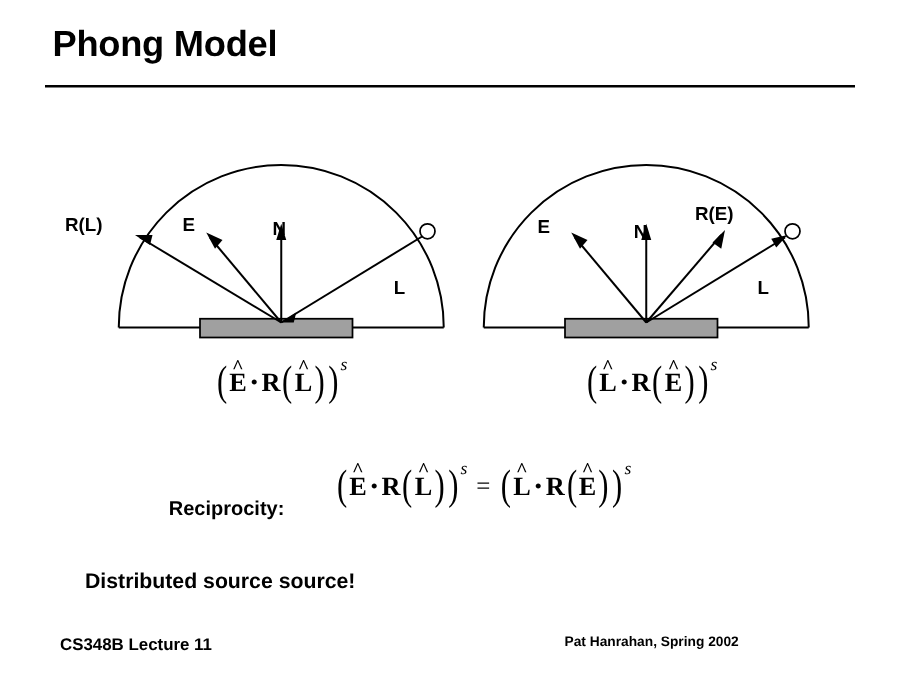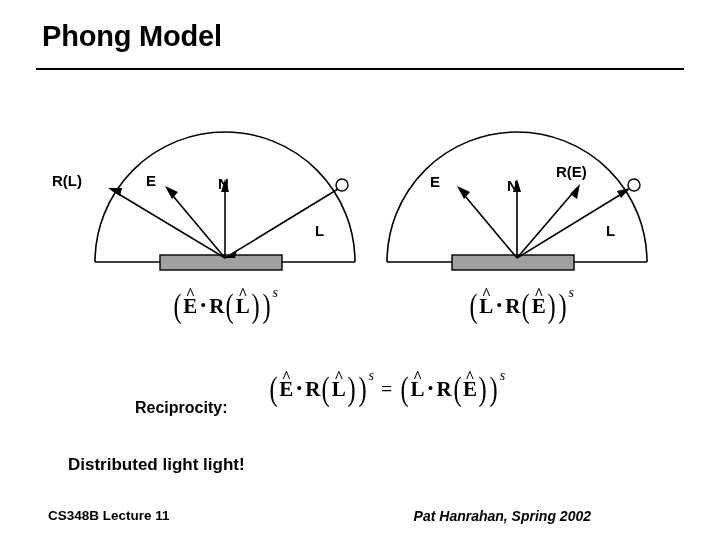--- a/index.html
+++ b/index.html
@@ -113,23 +113,22 @@
     position: absolute;
     left: 48px;
     top: 508px;
     font-size: 13.5px;
     font-weight: bold;
   }
   .footer-right {
     position: absolute;
     right: 33px;
     top: 508px;
-    font-size: 14px;
-    font-weight: bold;
-    font-style: italic;
+    font-size: 11px;
+    font-weight: bold;
   }
 </style>
 </head>
 <body>
 
 <div class="slide">
 
   <div class="title">Phong Model</div>
   <div class="title-rule"></div>
 
@@ -188,18 +187,18 @@
 
   <div class="formula" style="left:468px; top:292px;">
     <span class="paren">(</span><span class="bigvar"><span class="hat">^</span><span>L</span></span><span class="dot">•</span><span class="bigvar">R</span><span class="paren">(</span><span class="bigvar"><span class="hat">^</span><span>E</span></span><span class="paren">)</span><span class="paren">)</span><span class="sup-s">s</span>
   </div>
 
   <div class="recip-label" style="left:135px; top:381px;margin-top:18px;">Reciprocity:</div>
   <div class="formula" style="left:268px; top:375px;">
     <span class="paren">(</span><span class="bigvar"><span class="hat">^</span><span>E</span></span><span class="dot">•</span><span class="bigvar">R</span><span class="paren">(</span><span class="bigvar"><span class="hat">^</span><span>L</span></span><span class="paren">)</span><span class="paren">)</span><span class="sup-s">s</span><span class="eq">=</span><span class="paren">(</span><span class="bigvar"><span class="hat">^</span><span>L</span></span><span class="dot">•</span><span class="bigvar">R</span><span class="paren">(</span><span class="bigvar"><span class="hat">^</span><span>E</span></span><span class="paren">)</span><span class="paren">)</span><span class="sup-s">s</span>
   </div>
 
-  <div class="distributed">Distributed light light!</div>
+  <div class="distributed">Distributed source source!</div>
 
   <div class="footer-left">CS348B Lecture 11</div>
   <div class="footer-right">Pat Hanrahan, Spring 2002</div>
 
 </div>
 
 </body></html>

